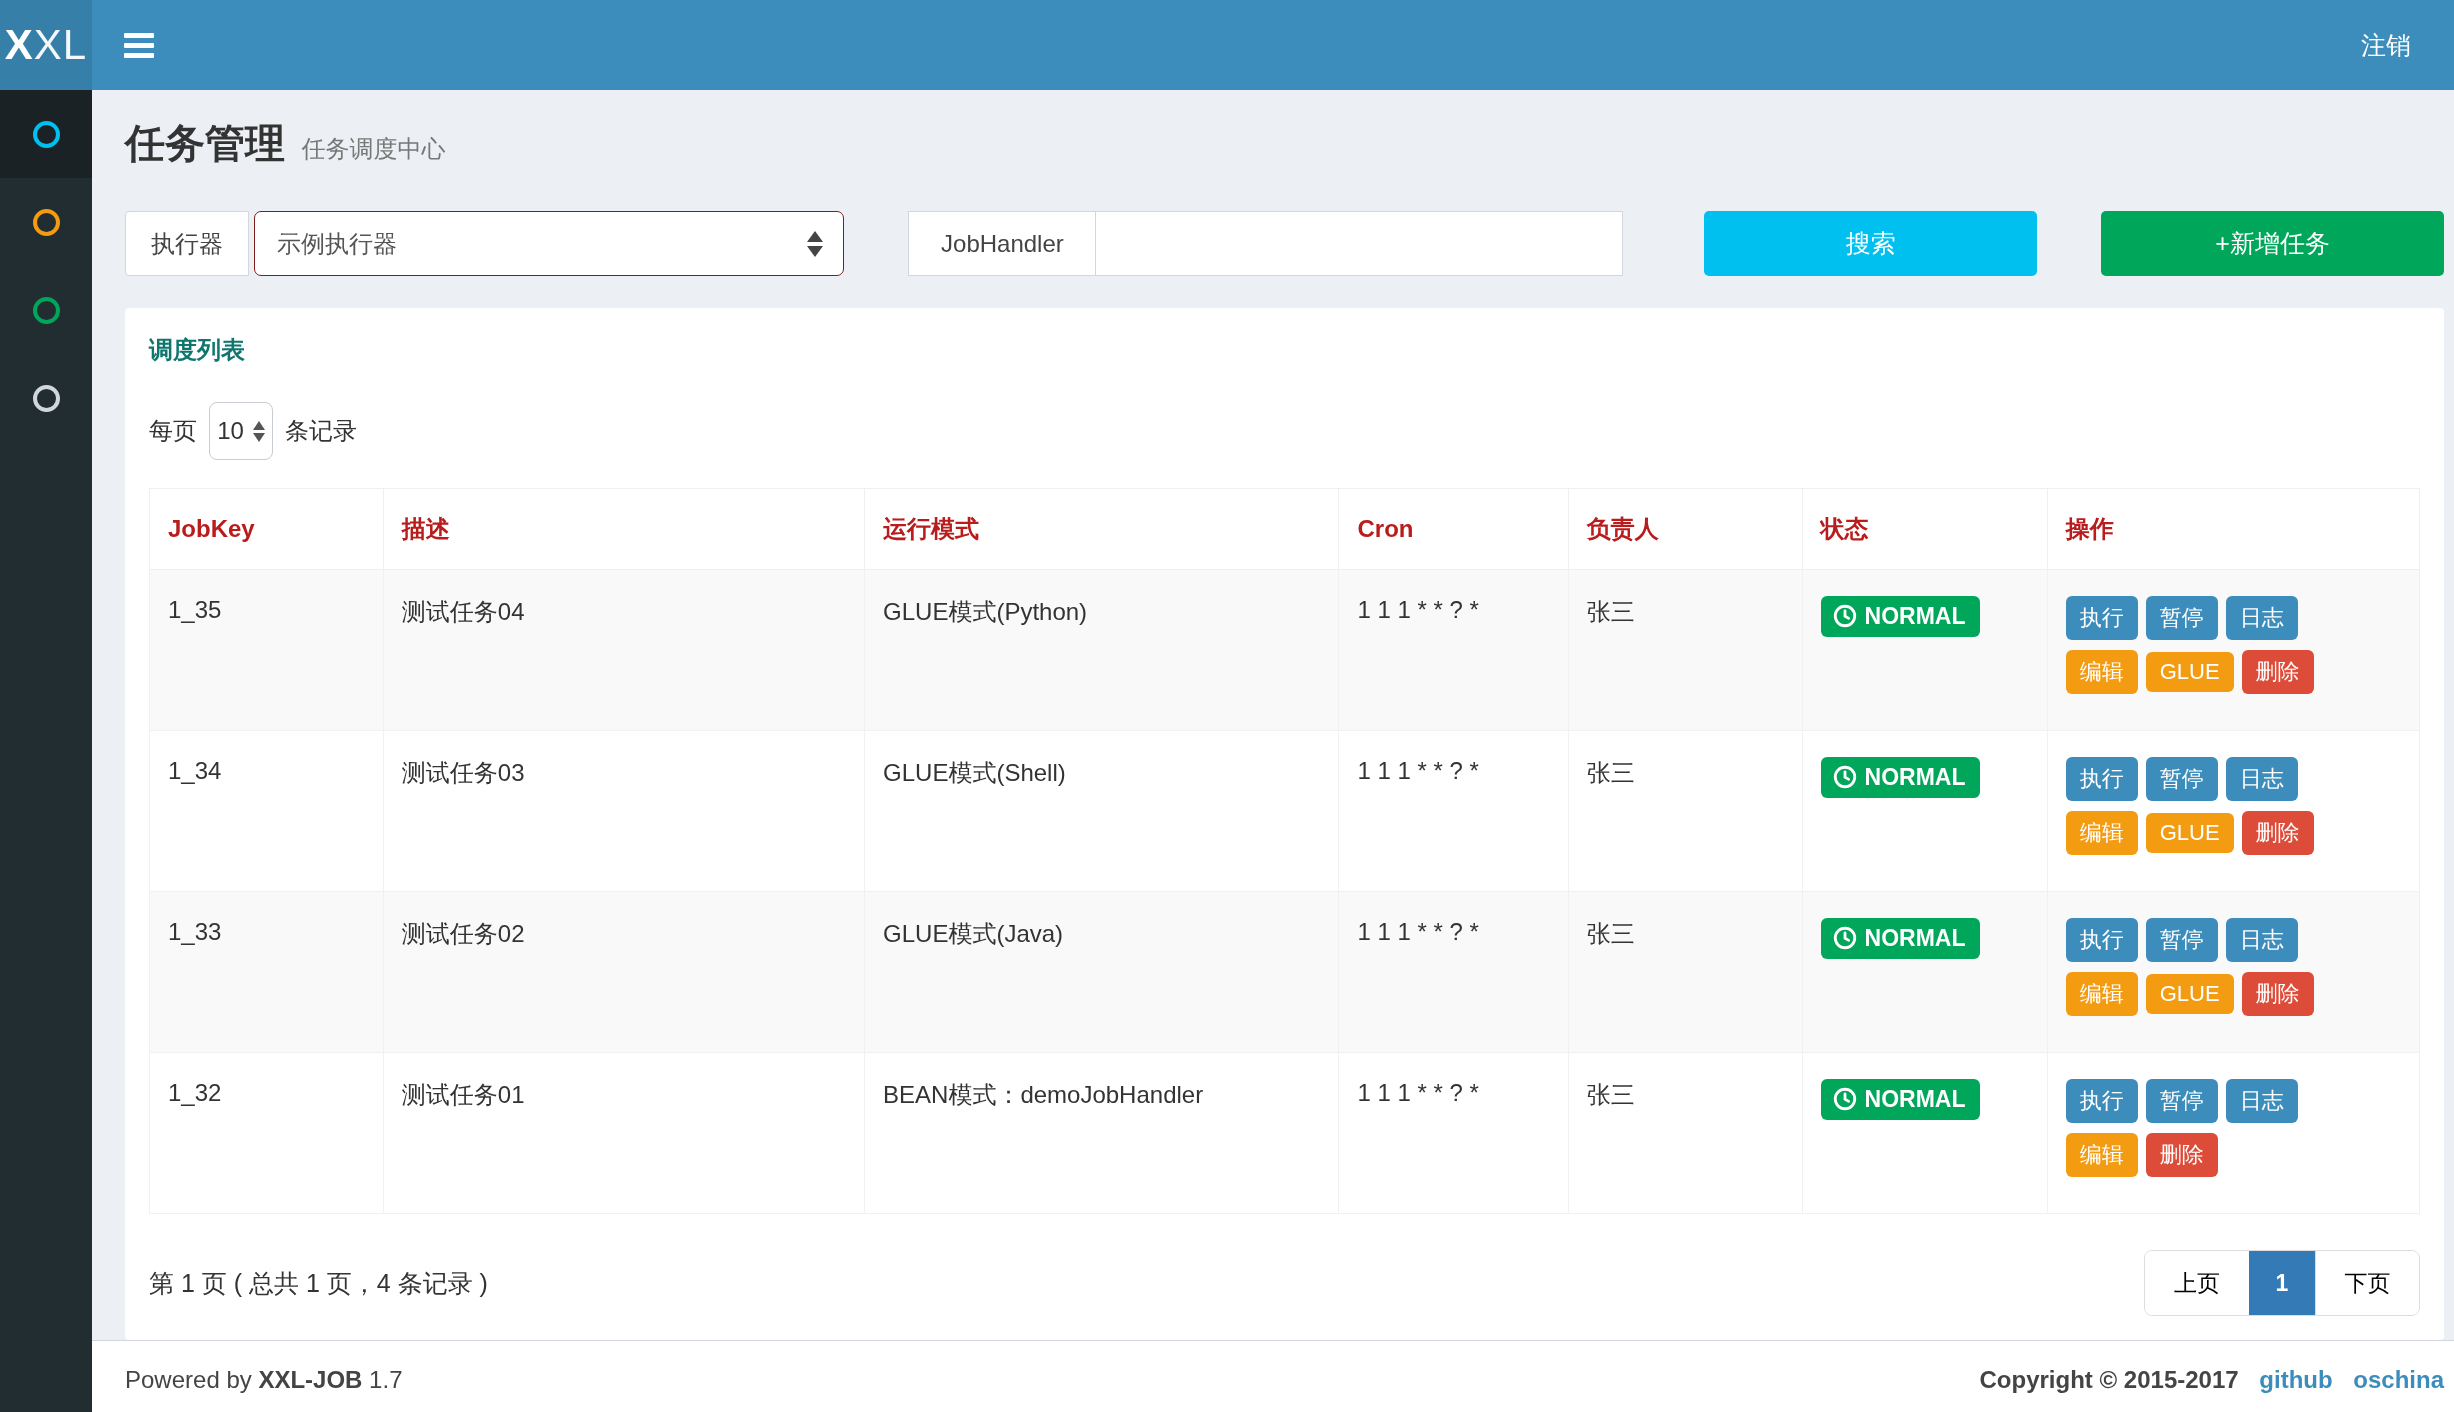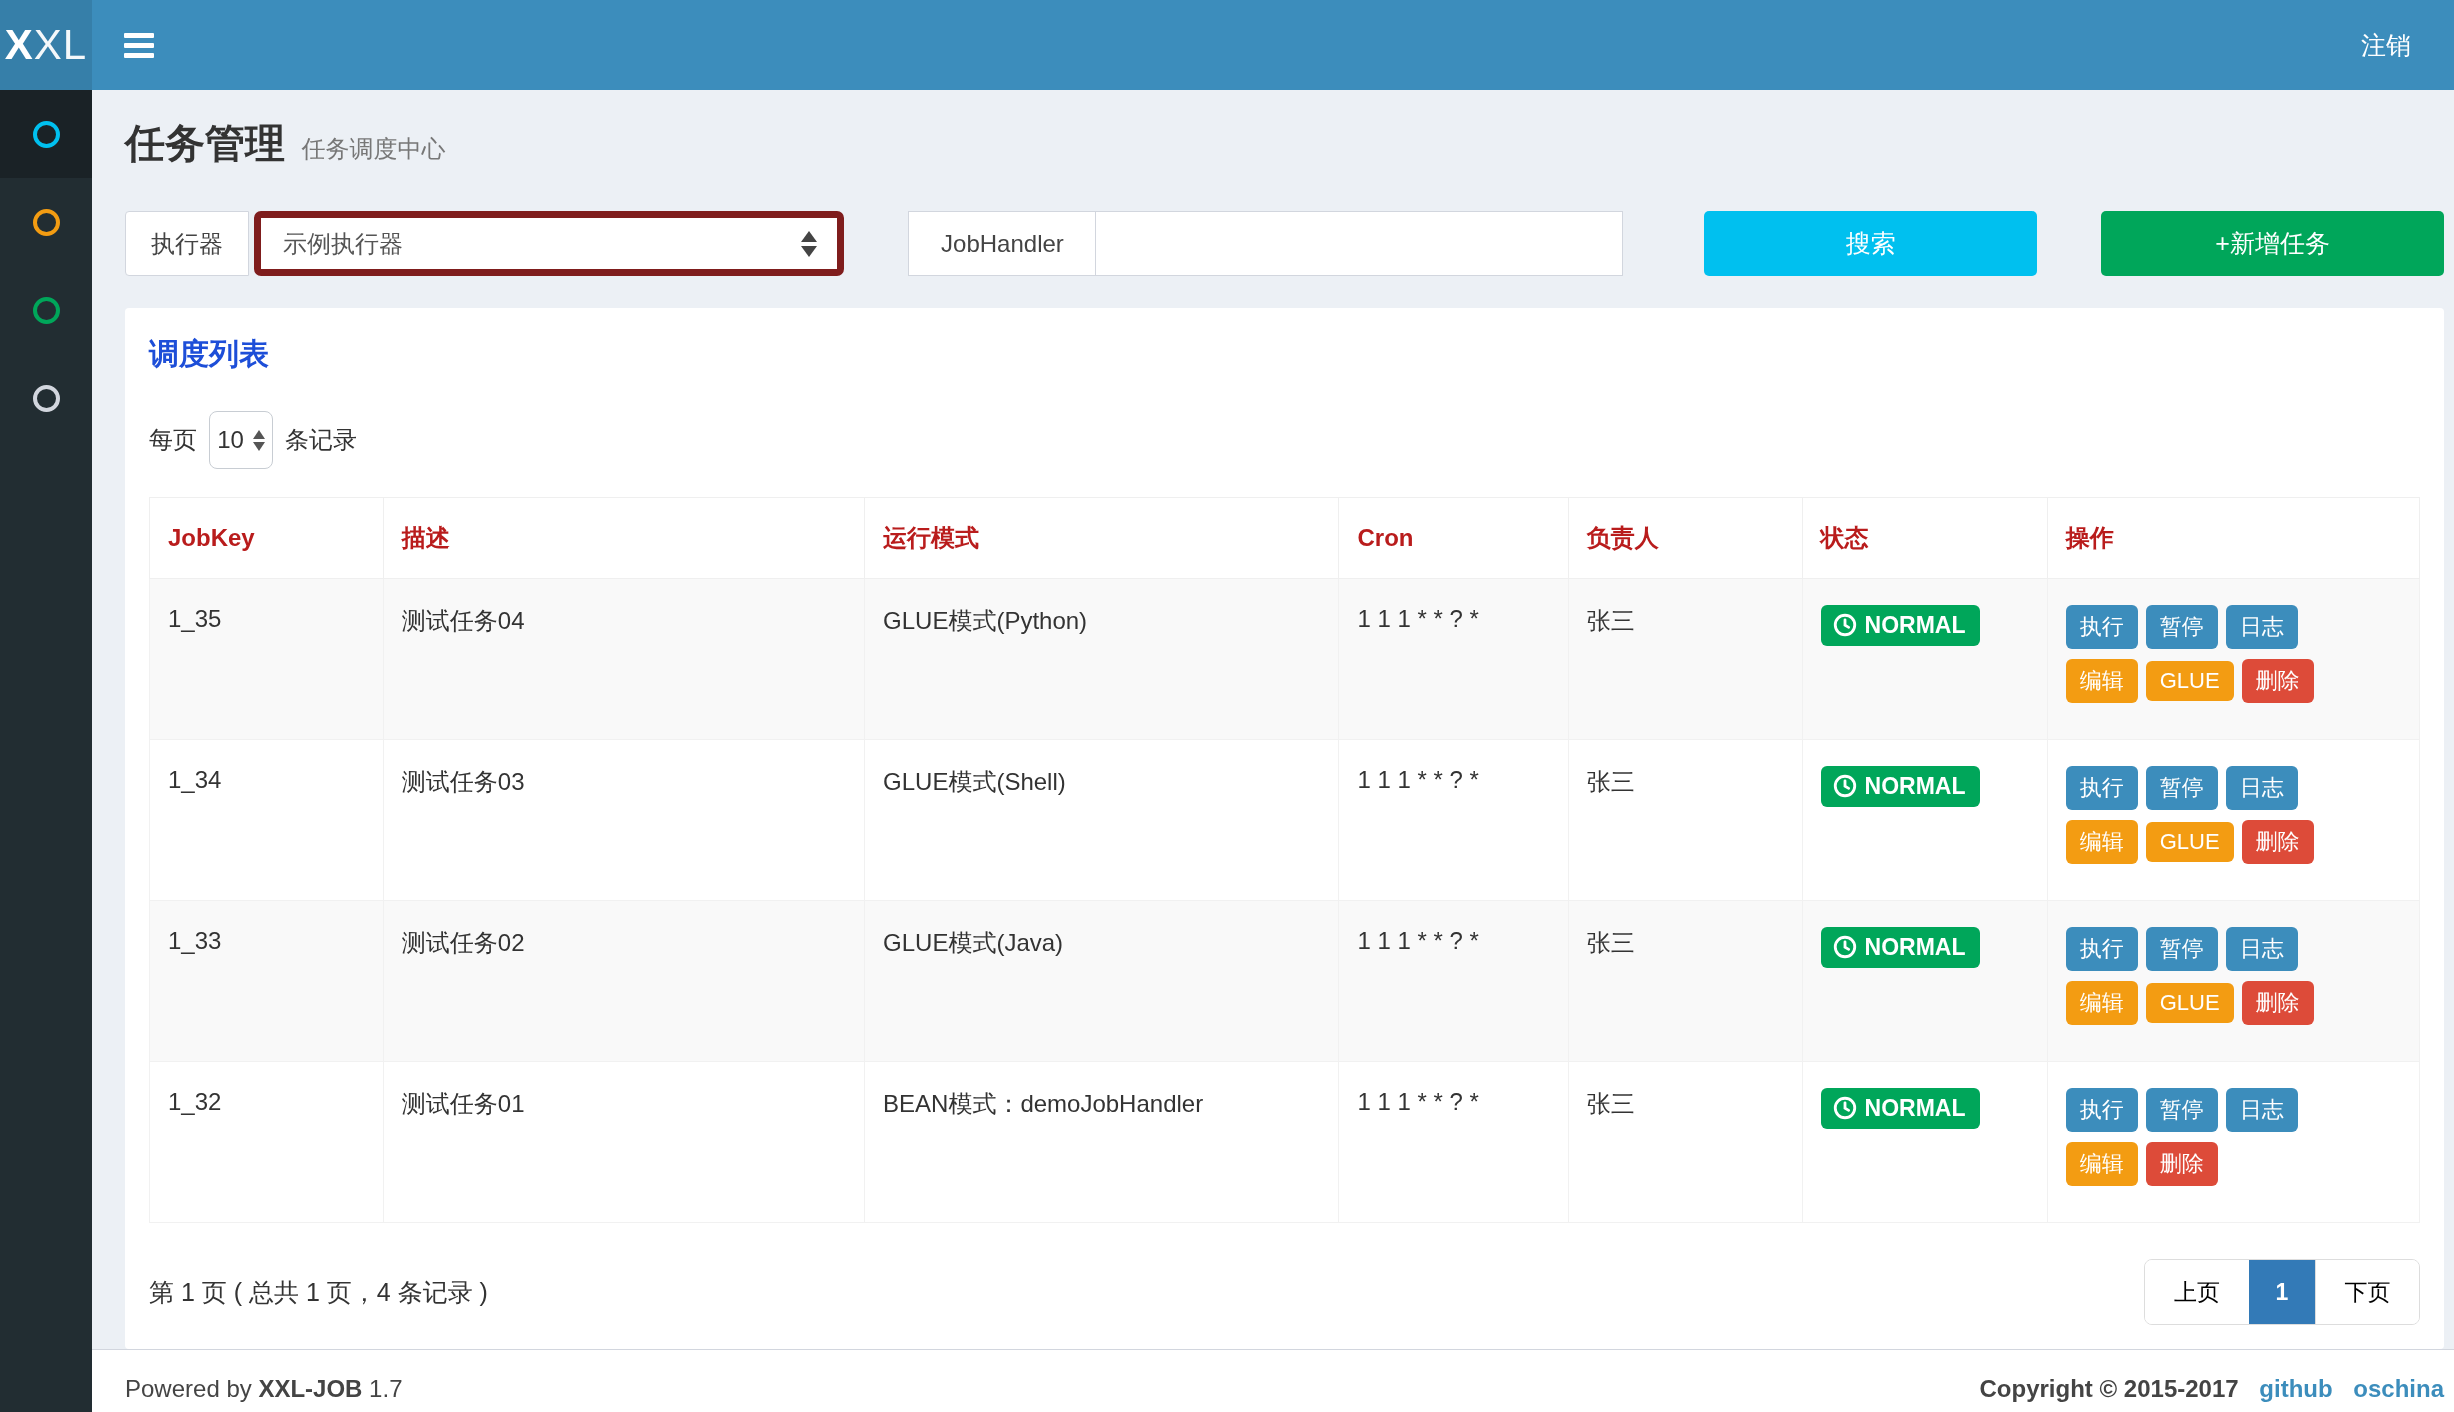--- a/index.html
+++ b/index.html
@@ -36,21 +36,21 @@
   .page-title { font-size:40px; font-weight:bold; color:#333; display:inline; }
   .page-subtitle { font-size:24px; font-weight:normal; color:#777; margin-left:12px; }
 
   
   .filter-row { display:flex; align-items:center; height:81px; }
   .addon {
     background:#fff; border:1px solid #d2d6de; color:#444; font-size:24px;
     height:65px; line-height:63px; padding:0 25px; border-radius:4px 0 0 4px; white-space:nowrap;
   }
   .select-box {
-    width:594px; height:65px; margin-left:5px; background:#fff; border:7px solid #7f1d1d;
+    width:594px; height:65px; margin-left:5px; background:#fff; border:1px solid #7f1d1d;
     border-radius:7px; display:flex; align-items:center; justify-content:space-between;
     padding:0 20px 0 22px; font-size:24px; color:#555; cursor:pointer;
   }
   .updown { display:inline-flex; flex-direction:column; gap:4px; }
   .updown .up   { width:0;height:0;border-left:8px solid transparent;border-right:8px solid transparent;border-bottom:11px solid #444; }
   .updown .down { width:0;height:0;border-left:8px solid transparent;border-right:8px solid transparent;border-top:11px solid #444; }
   .updown.small { gap:3px; }
   .updown.small .up   { border-left-width:6px;border-right-width:6px;border-bottom-width:9px;border-bottom-color:#555; }
   .updown.small .down { border-left-width:6px;border-right-width:6px;border-top-width:9px;border-top-color:#555; }
 
@@ -61,21 +61,21 @@
     font-size:24px; color:#333; padding:0 18px; outline:none;
     font-family:"Liberation Sans","DejaVu Sans",sans-serif;
   }
   .btn { border:none; height:65px; border-radius:5px; color:#fff; font-size:25px; cursor:pointer;
          font-family:"Liberation Sans","DejaVu Sans",sans-serif; }
   .btn-search { width:335px; margin-left:81px; background:#00c0ef; }
   .btn-add    { width:345px; margin-left:64px; background:#00a65a; }
 
   
   .panel { background:#fff; border-radius:4px; margin-top:24px; padding:20px 24px 24px; }
-  .panel-title { font-size:30px; font-weight:bold; color:#1d4ed8; margin-top:6px; }
+  .panel-title { font-size:24px; font-weight:bold; color:#0f766e; margin-top:6px; }
   .pagesize-row { display:flex; align-items:center; font-size:24px; color:#333; margin-top:36px; }
   .pagesize-select {
     width:64px; height:58px; border:1px solid #c8cdd3; border-radius:8px; margin:0 12px;
     display:flex; align-items:center; justify-content:center; gap:9px; font-size:24px; color:#333;
     background:#fff; cursor:pointer;
   }
 
   
   table.jobs { width:100%; border-collapse:collapse; margin-top:28px; border:1px solid #efefef; }
   .jobs th {

